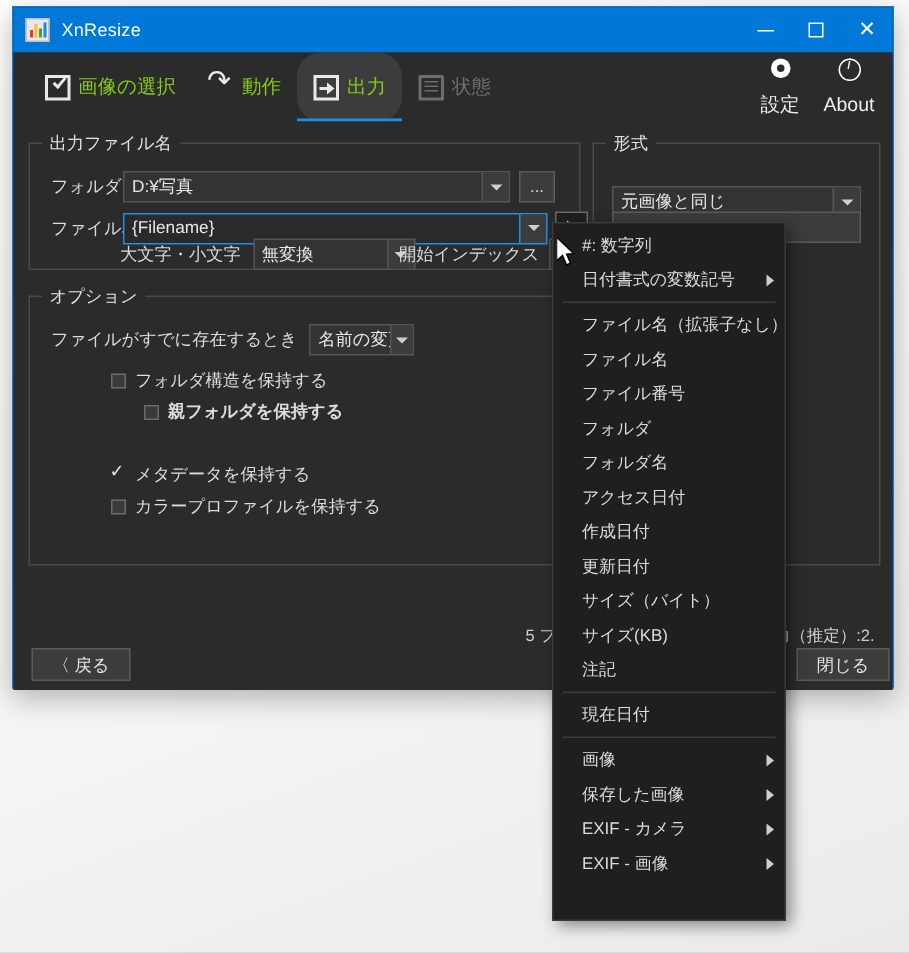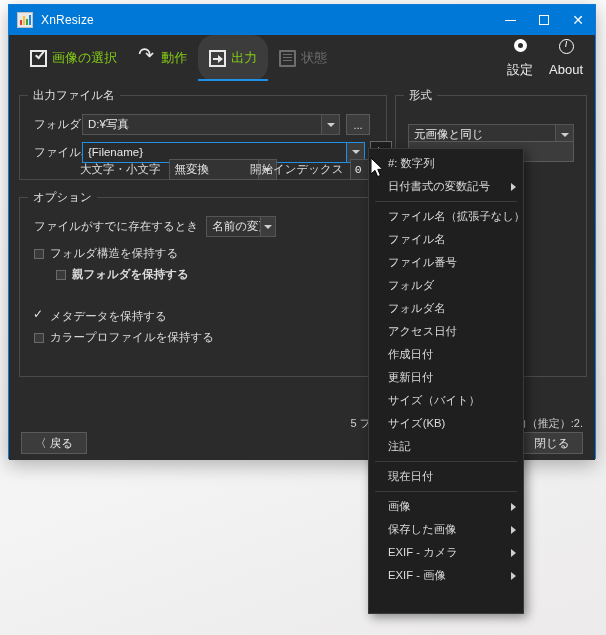--- a/index.html
+++ b/index.html
@@ -193,21 +193,21 @@
     border-left:7px solid #e9e9e9;
   }
   .spin {
     width:13px; height:21px; background:#3c3c3c; border:1px solid #555; border-left:none;
     box-sizing:border-box; display:flex; flex-direction:column; align-items:center; justify-content:center; gap:2px;
   }
   .spin i { width:0;height:0;border-left:3px solid transparent;border-right:3px solid transparent; display:block;}
   .spin i.u { border-bottom:3px solid #cfcfcf; }
   .spin i.d { border-top:3px solid #cfcfcf; }
 
-  .chk { display:flex; align-items:center; gap:6px; color:#dcdcdc; font-size:11.5px; }
+  .chk { display:flex; align-items:center; gap:6px; color:#dcdcdc; font-size:11.5px;margin-left:40px; }
   .box {
     width:10px;height:10px;background:#3a3a3a;border:1px solid #6a6a6a;box-sizing:border-box;
     display:inline-block; position:relative; flex:0 0 auto;
   }
   .box.checked { background:transparent; border:none; }
   .box.checked:before {
     content:"\2713"; position:absolute; left:-1px; top:-5px; color:#e6e6e6; font-size:12px;
     font-family:"DejaVu Sans", sans-serif;
   }
 
@@ -217,21 +217,21 @@
   }
   #status {
     position:absolute; right:12px; top:-14px; color:#cfcfcf; font-size:11px; white-space:nowrap;
   }
   .fbtn {
     position:absolute; height:22px; background:#3c3c3c; border:1px solid #5a5a5a;
     box-sizing:border-box; color:#e6e6e6; font-size:11.5px;
     display:flex; align-items:center; justify-content:center;
   }
   #btn-back  { left:12px;  top:2px; width:66px; }
-  #btn-close { right:12px; top:2px; width:62px; }
+  #btn-close { right:2px; top:2px; width:62px; }
 
   
   #ctxmenu {
     position:absolute;
     left:368px; top:148px; width:156px;
     background:#1f1f1f;
     border:1px solid #3a3a3a;
     box-sizing:border-box;
     padding: 3px 0 3px 0;
     box-shadow: 3px 3px 10px rgba(0,0,0,.45);
@@ -342,21 +342,21 @@
         <div class="row" style="left:60px; top:63px;">
           <span class="lbl">大文字・小文字</span>
           <span class="combo" style="width:108px; margin-left:8px;">
             <span>無変換</span>
             <span class="arrow">
                 <span class="caret"></span>
               </span>
           </span>
         </div>
 
-        <div class="row" style="left:230px; top:63px;font-family:Liberation Mono, monospace;">
+        <div class="row" style="left:246px; top:63px;font-family:Liberation Mono, monospace;">
           <span class="lbl">開始インデックス</span>
           <span class="textin" style="width:36px; margin-left:6px; padding-left:4px;">
             <span>0</span>
           </span>
           <span class="spin">
               <i class="u"></i>
               <i class="d"></i>
             </span>
         </div>
       </div>

